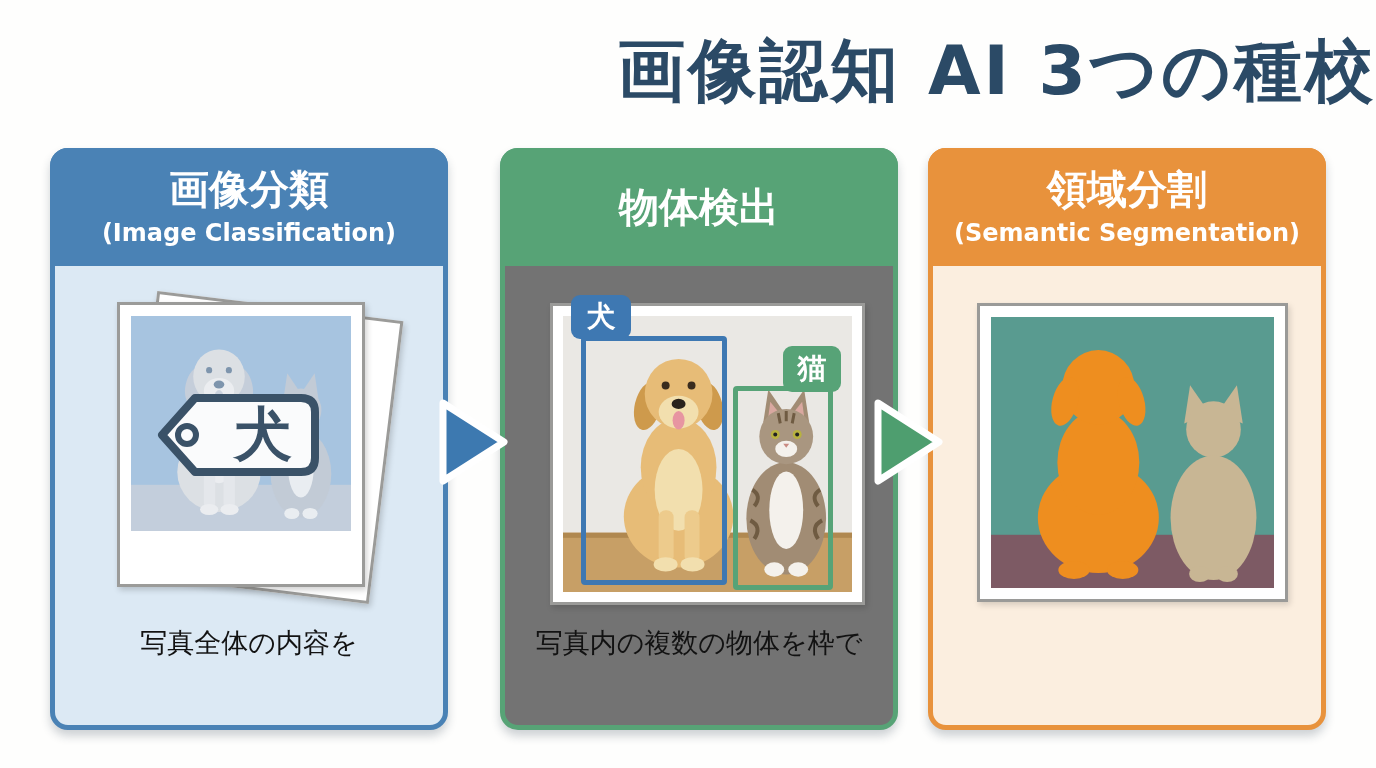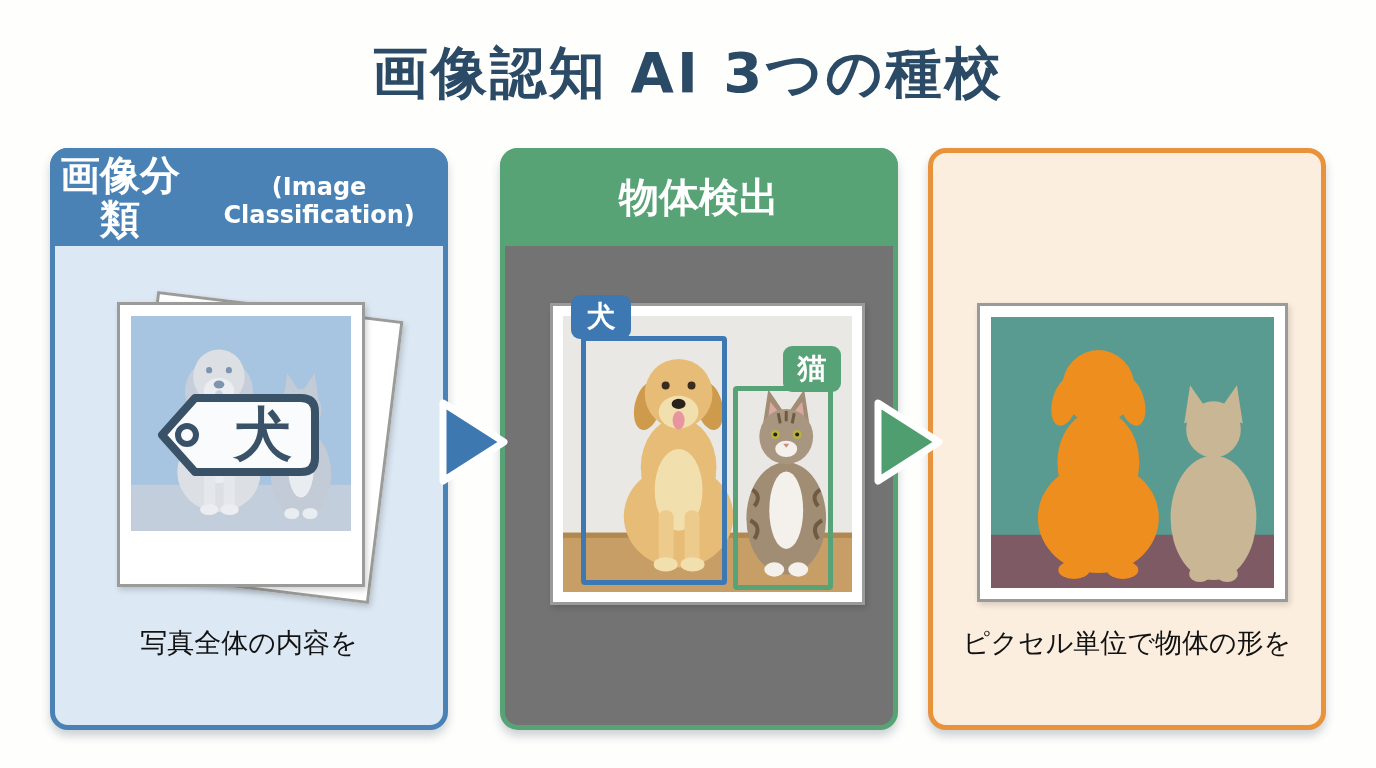--- a/index.html
+++ b/index.html
@@ -6,40 +6,40 @@
   html,body { width:1376px; height:768px; }
   body {
     font-family:"DejaVu Sans","Liberation Sans",sans-serif;
     background:#ffffff;
     overflow:hidden;
   }
   .stage { position:relative; width:1376px; height:768px; background:#fefefd; }
 
   
   .main-title {
-    position:absolute; top:36px; left:0; width:100%;
-    text-align:center;
-    font-size:56px; font-weight:900; letter-spacing:3px;
+    position:absolute; top:26px; left:0; width:100%;
+    text-align:right;
+    font-size:68px; font-weight:900; letter-spacing:3px;
     color:#2b4a66;
   }
 
   
   .card {
     position:absolute; top:148px; width:398px; height:582px;
     border-radius:18px; border-width:5px; border-style:solid;
     box-shadow:0 6px 10px rgba(30,50,70,.22);
   }
   .card-1 { left:50px;  background:#dce9f4; border-color:#4a82b5; }
   .card-2 { left:500px; background:#737373; border-color:#57a376; }
   .card-3 { left:928px; background:#fbeedf; border-color:#e8923c; }
 
   .card-head {
-    position:absolute; left:-5px; right:-5px; top:-5px; height:98px;
+    position:absolute; left:-5px; right:-5px; top:-5px; height:118px;
     border-radius:18px 18px 0 0;
-    display:flex; flex-direction:row; align-items:center; justify-content:center;
+    display:flex; flex-direction:column; align-items:center; justify-content:center;
     color:#ffffff; text-align:center;
   }
   .card-1 .card-head { background:#4a82b5; }
   .card-2 .card-head { background:#57a376; }
   .card-3 .card-head { background:#e8923c; }
   .head-jp { font-size:40px; font-weight:900; line-height:1.1; }
   .head-en { font-size:24px; font-weight:700; margin-top:8px; }
 
   .caption {
     position:absolute; left:8px; right:8px; top:472px;
@@ -221,24 +221,29 @@
         </svg>
       </div>
 
       <div class="bbox bbox-dog"></div>
       <div class="bbox bbox-cat"></div>
       <div class="bbox-label label-dog">犬</div>
       <div class="bbox-label label-cat">猫</div>
     </div>
 
     <p class="caption">
+      <span>写真内の複数の物体を枠で</span>
     </p>
   </section>
 
   <section class="card card-3">
+    <header class="card-head">
+      <div class="head-jp">領域分割</div>
+      <div class="head-en">(Semantic Segmentation)</div>
+    </header>
 
     <div class="photo-frame">
       <div class="frame-inner">
         <svg viewBox="0 0 290 270" preserveAspectRatio="none">
           <rect x="0" y="0" width="290" height="270" fill="#599b90"></rect>
           <rect x="0" y="217" width="290" height="53" fill="#7d5a64"></rect>
 
           <g fill="#ee8e1f">
             <ellipse cx="110" cy="200" rx="62" ry="55"></ellipse>
             <ellipse cx="110" cy="145" rx="42" ry="52"></ellipse>
@@ -255,21 +260,20 @@
             <circle cx="228" cy="112" r="28"></circle>
             <ellipse cx="228" cy="200" rx="44" ry="62"></ellipse>
             <ellipse cx="214" cy="256" rx="11" ry="8"></ellipse>
             <ellipse cx="242" cy="256" rx="11" ry="8"></ellipse>
           </g>
         </svg>
       </div>
     </div>
 
     <p class="caption">
-      <span>ピクセル単位で物体の形を</span>
     </p>
   </section>
 
   <div class="flow-arrow arrow-1">
     <svg viewBox="0 0 72 88">
       <polygon points="5,5 66,44 5,83" fill="#3d79b0" stroke="#ffffff" stroke-width="7" stroke-linejoin="round"></polygon>
     </svg>
   </div>
   <div class="flow-arrow arrow-2">
     <svg viewBox="0 0 72 88">

